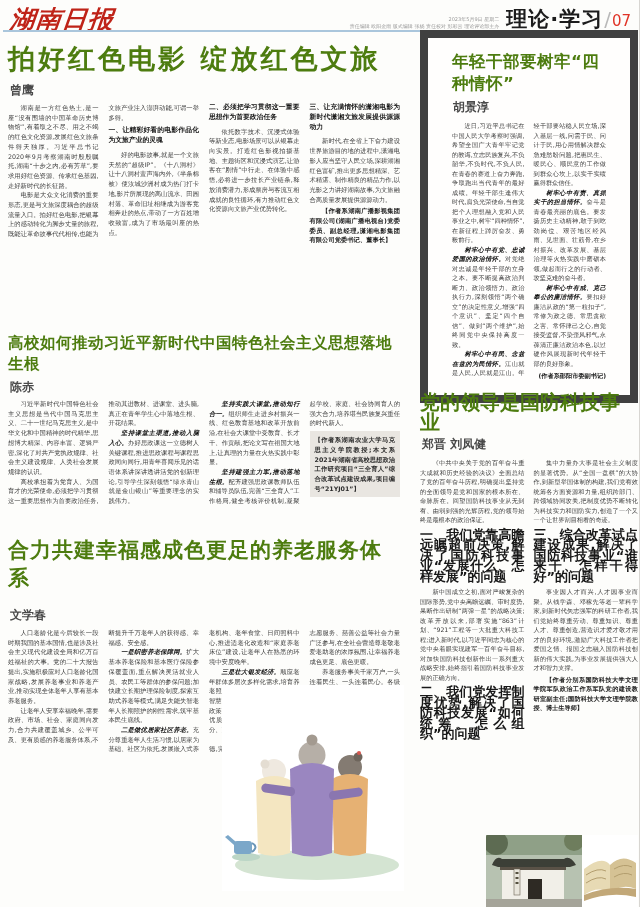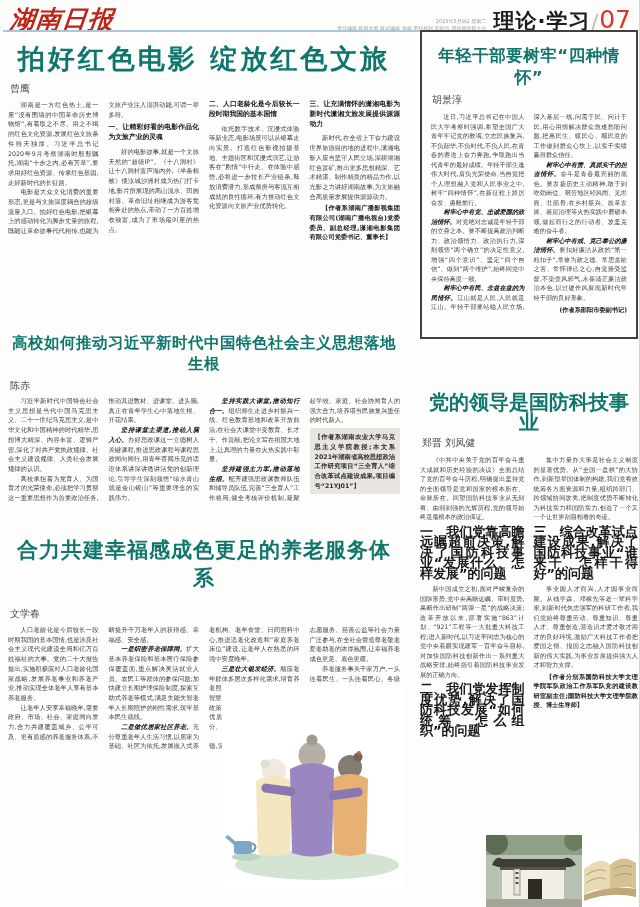--- a/index.html
+++ b/index.html
@@ -12,27 +12,27 @@
   
   .masthead { position:absolute; left:10px; top:3px; }
   .logo {
     font-family:"DejaVu Serif", serif; font-style:italic; font-weight:bold;
     font-size:25px; color:#bf2318; letter-spacing:1px; transform:skewX(-6deg); display:inline-block;
   }
   .hdr-right { position:absolute; right:8px; top:5px; display:flex; align-items:flex-end; gap:7px; }
   .hdr-meta { text-align:right; font-size:5px; line-height:7px; color:#9a9a9a; padding-bottom:3px; }
   .section-title { font-size:21px; font-weight:bold; color:#1c1c1c; letter-spacing:1px; }
   .slash { font-size:20px; color:#b9b9b9; font-weight:normal; margin:0 1px; }
-  .page-no { font-size:25px; color:#e03427; font-weight:500; }
+  .page-no { font-size:15px; color:#e03427; font-weight:500; }
   .hdr-rule { position:absolute; top:30px; left:3px; right:3px; height:2px; background:#aac6dc; }
 
   
   .art { position:absolute; }
-  .headline { text-align:center; color:#0f766e; margin:0; font-weight:bold; }
-  .byline { font-size:10px; font-weight:normal; color:#4a4a4a; }
+  .headline { text-align:left; color:#4d7c0f; margin:0; font-weight:bold; }
+  .byline { font-size:12px; font-weight:bold; color:#4a4a4a; }
   .cols { text-align:justify; font-size:6.3px; line-height:9.7px; color:#3c3c3c; overflow:hidden; }
   .cols p { margin:0; }
   .cols .p { text-indent:2em; }
   .cols .h { font-weight:bold; font-size:6.8px; line-height:9.8px; margin:4px 0; break-inside:avoid; color:#181818; }
   .cols .note { font-weight:bold; text-indent:2em; margin-top:2px; color:#222; }
   .cols .note-right { font-weight:bold; text-align:right; margin-top:3px; color:#222; }
   .cols .notebox { background:#e9e6e1; padding:4px 5px; margin-top:3px; font-weight:bold; break-inside:avoid; color:#2e2e2e; }
   .cols b.lead { font-style:italic; color:#111; }
 
   
@@ -48,21 +48,21 @@
   #art2 .cols { column-count:4; column-gap:10px; height:160px; }
 
   
   #art3 { left:8px; top:533px; width:392px; height:372px; }
   #art3 .headline { font-size:21px; letter-spacing:1px; margin:3px 0 4px; }
   #art3 .byline { margin:15px 0 4px 2px; }
   #art3 .cols { column-count:4; column-gap:10px; height:324px; }
   .illo { position:absolute; left:214px; top:152px; width:182px; height:206px; background:#ffffff; }
 
   
-  #redbox { left:420px; top:30px; width:218px; height:309px; border:2px solid #404040; padding:6px 9px; background:#fffefd; }
+  #redbox { left:420px; top:30px; width:218px; height:373px; border:8px solid #404040; padding:6px 24px; background:#fffefd; }
   #redbox .headline { font-size:16.5px; letter-spacing:0.5px; margin:7px 0 4px; }
   #redbox .byline { margin:1px 0 5px 1px; }
   #redbox .cols { column-count:2; column-gap:9px; height:262px; font-size:6.2px; line-height:9.5px; }
 
   
   #art4 { left:420px; top:388px; width:218px; height:519px; }
   #art4 .headline { font-size:20px; line-height:20px; margin:4px 0 4px; }
   #art4 .byline { margin:1px 0 5px 2px; }
   #art4 .cols { column-count:2; column-gap:9px; height:448px; font-size:6.2px; line-height:9.5px; }
   #art4 .cols .h { font-size:13px; line-height:10.5px; margin:5px 0; }
@@ -86,21 +86,21 @@
 <div class="hdr-rule"></div>
 
 <section class="art" id="art1">
   <h1 class="headline">拍好红色电影 绽放红色文旅</h1>
   <div class="byline">曾鹰</div>
   <div class="cols">
       <p class="p">湖南是一方红色热土,是一座“没有围墙的中国革命历史博物馆”,有着取之不尽、用之不竭的红色文化资源,发展红色文旅条件得天独厚。习近平总书记2020年9月考察湖南时殷殷嘱托,湖南“十步之内,必有芳草”,要求用好红色资源、传承红色基因,走好新时代的长征路。</p>
       <p class="p">电影是大众文化消费的重要形态,更是与文旅深度耦合的超级流量入口。拍好红色电影,把银幕上的感动转化为脚步丈量的旅程,既能让革命故事代代相传,也能为文旅产业注入澎湃动能,可谓一举多得。</p>
       <p class="h">一、让精彩好看的电影作品化为文旅产业的灵魂</p>
       <p class="p">好的电影故事,就是一个文旅天然的“超级IP”。《十八洞村》让十八洞村蜚声海内外,《半条棉被》使汝城沙洲村成为热门打卡地,影片所展现的高山流水、田园村落、革命旧址相继成为游客竞相奔赴的热点,带动了一方百姓增收致富,成为了市场最叫座的热点。</p>
-      <p class="h">二、人口老龄化是今后较长一段时期我国的基本国情</p>
+      <p class="h">二、必须把学习贯彻这一重要思想作为首要政治任务</p>
       <p class="p">依托数字技术、沉浸式体验等新业态,电影场景可以从银幕走向实景。打造红色影视拍摄基地、主题街区和沉浸式演艺,让游客在“剧情”中行走、在体验中感悟,必将进一步拉长产业链条,释放消费潜力,形成票房与客流互相成就的良性循环,有力推动红色文化资源向文旅产业优势转化。</p>
       <p class="h">三、让充满情怀的潇湘电影为新时代潇湘文旅发展提供源源动力</p>
       <p class="p">新时代,在全省上下奋力建设世界旅游目的地的进程中,潇湘电影人应当坚守人民立场,深耕湖湘红色富矿,推出更多思想精深、艺术精湛、制作精良的精品力作,以光影之力讲好湖南故事,为文旅融合高质量发展提供源源动力。</p>
       <p class="note">【作者系湖南广播影视集团有限公司(湖南广播电视台)党委委员、副总经理,潇湘电影集团有限公司党委书记、董事长】</p>
     </div>
 </section>
 
 <section class="art" id="art2">
   <h1 class="headline">高校如何推动习近平新时代中国特色社会主义思想落地生根</h1>
   <div class="byline">陈赤</div>

